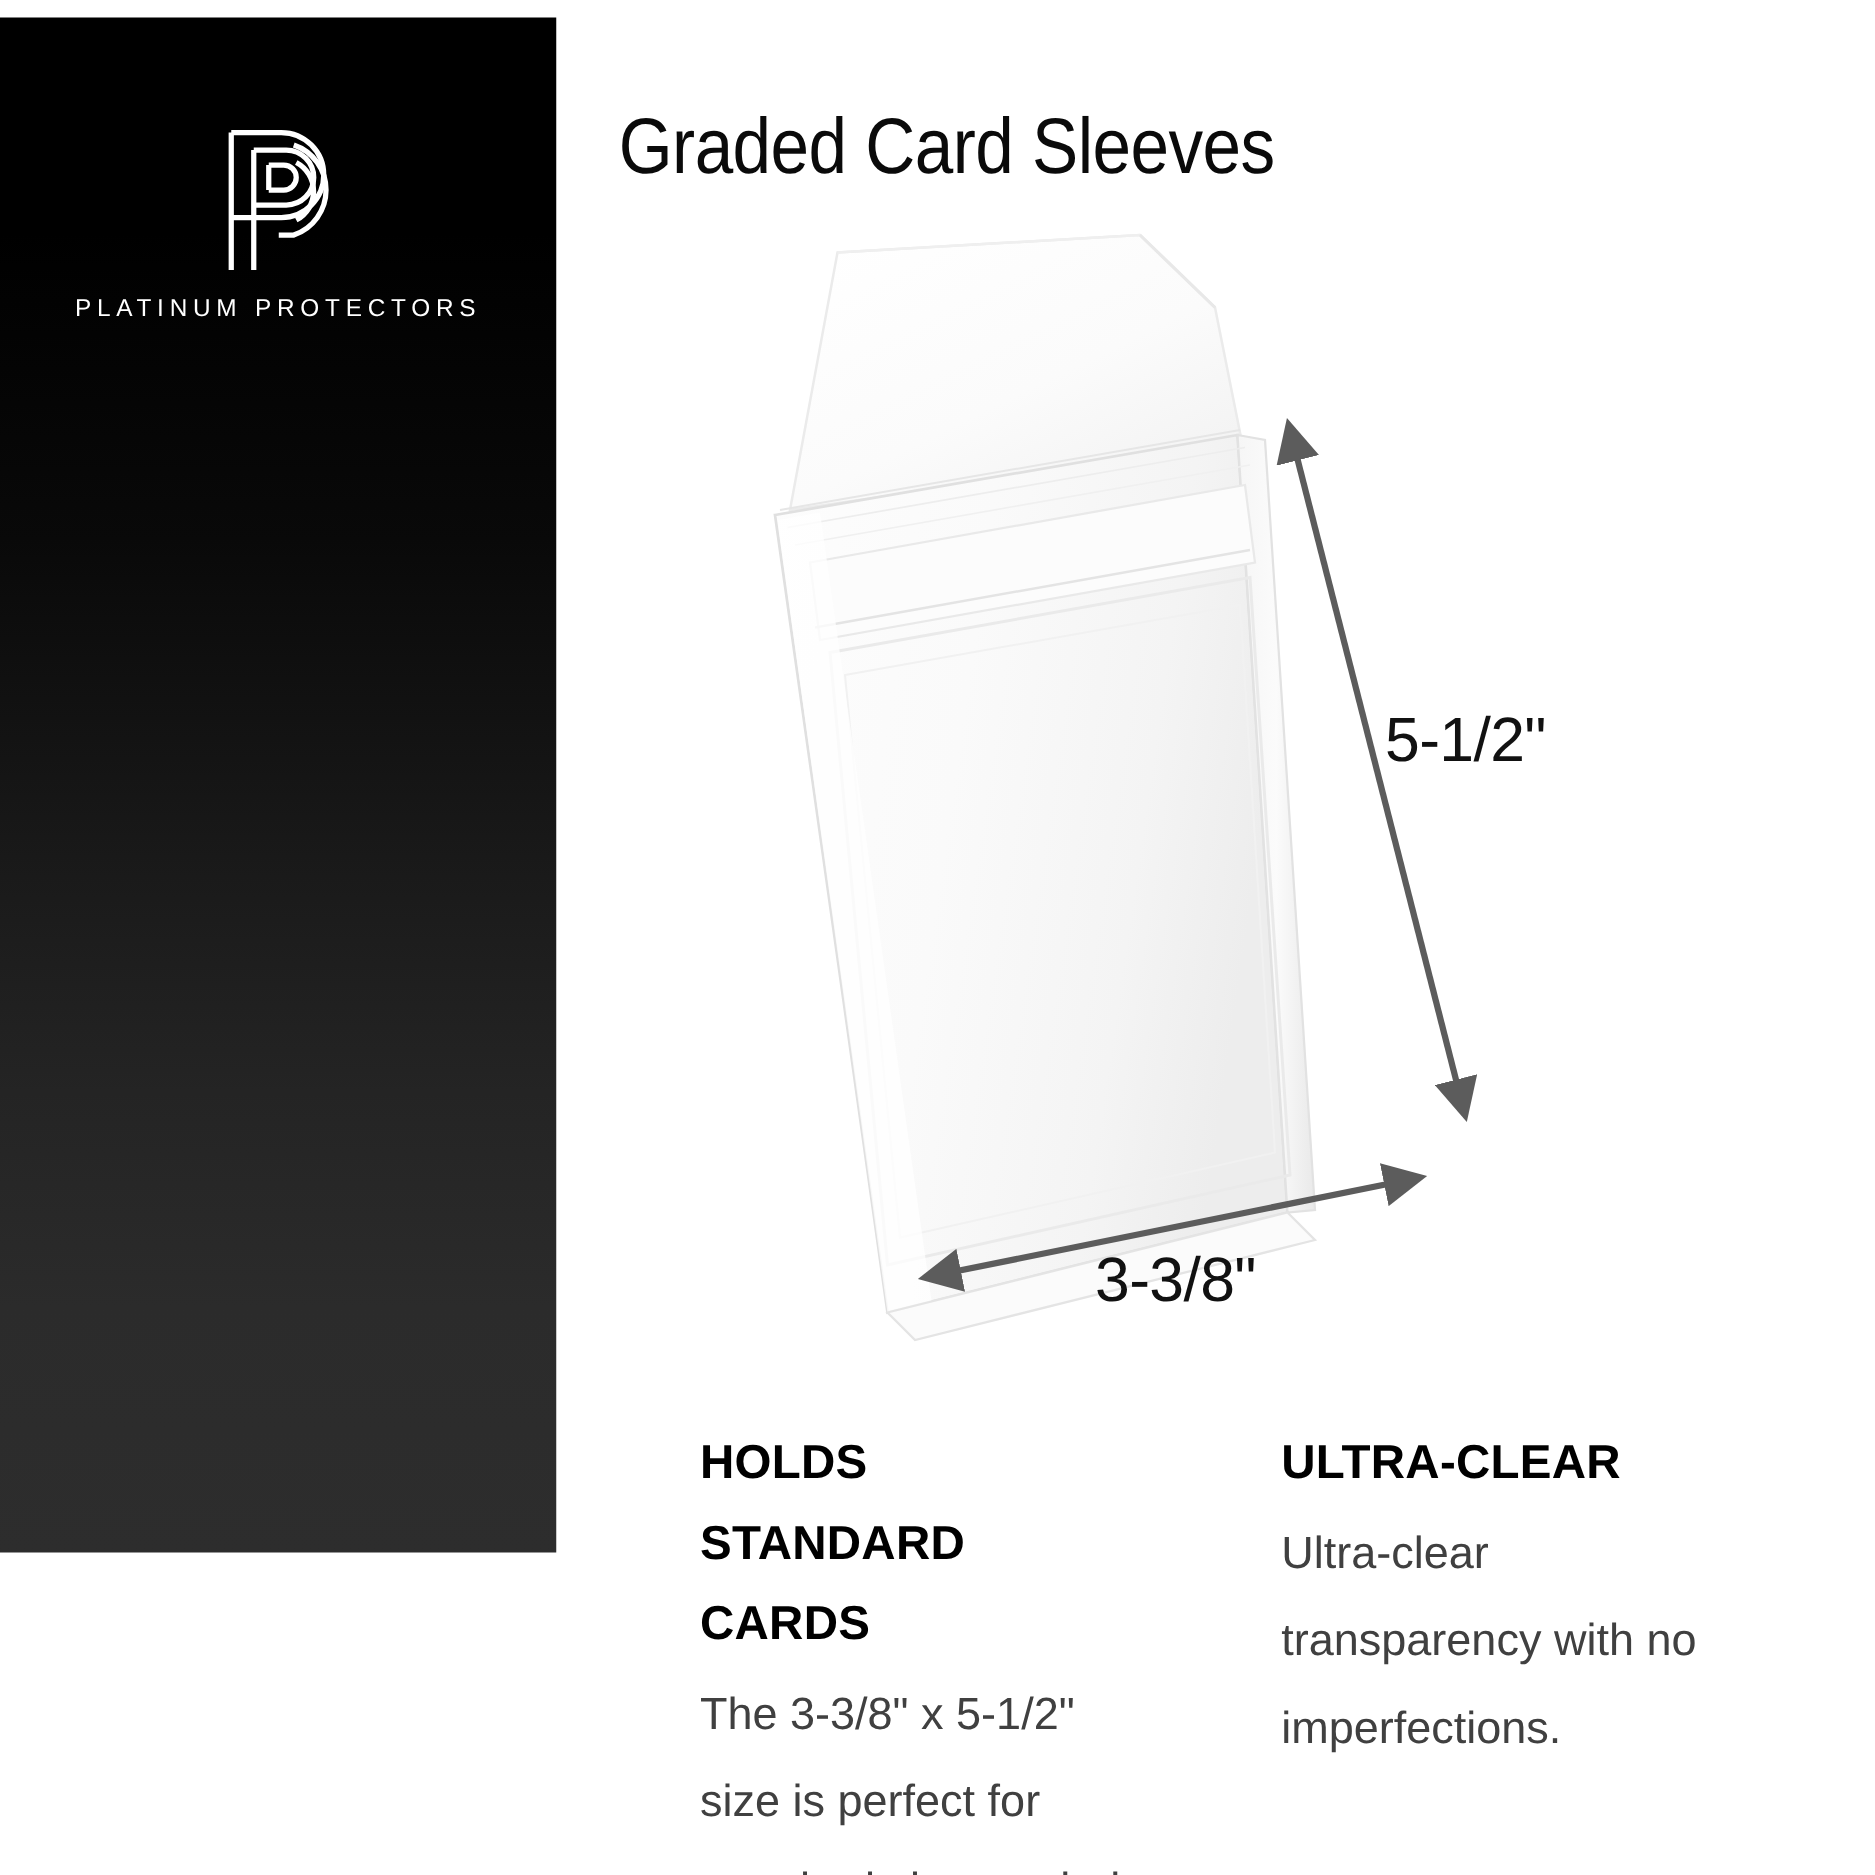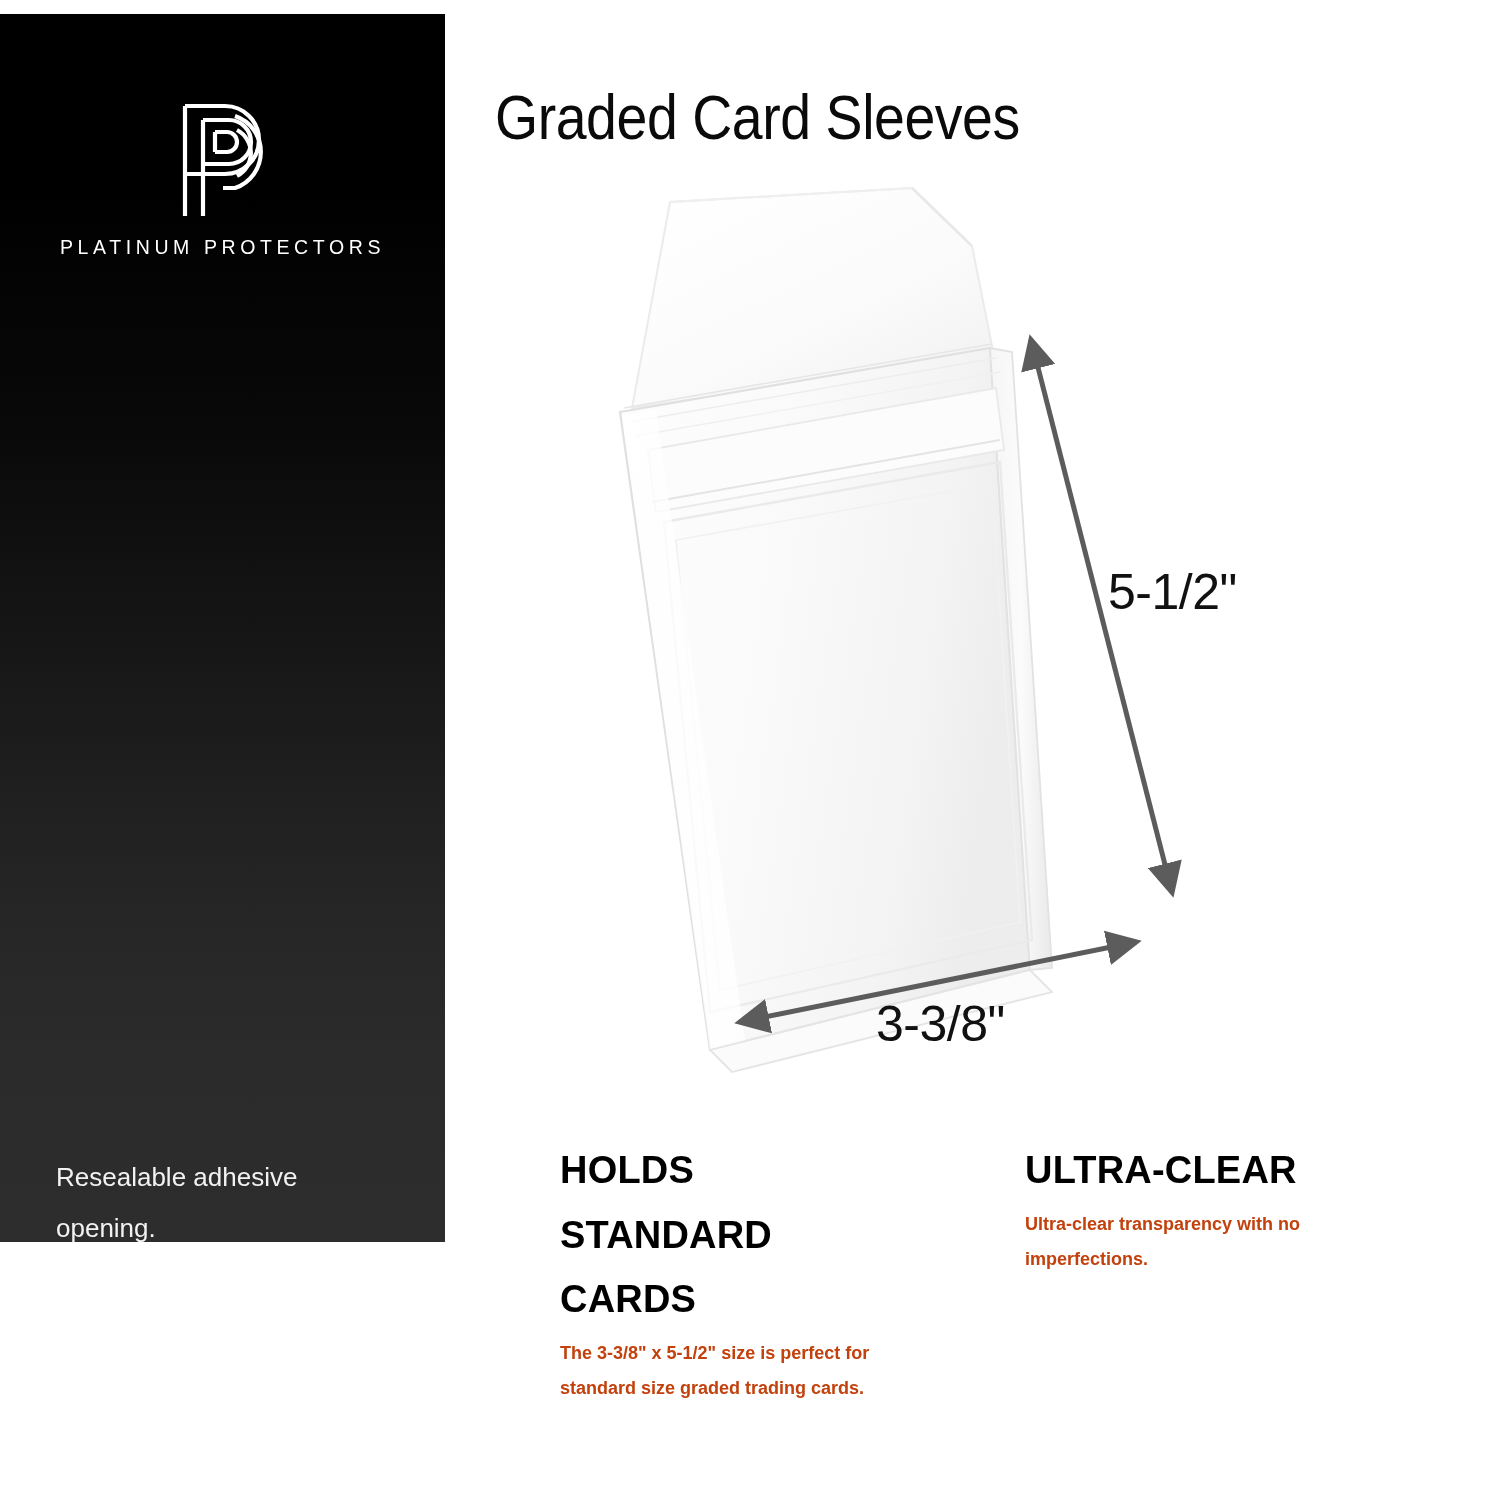--- a/index.html
+++ b/index.html
@@ -128,23 +128,23 @@
 
   .feat-title-dark {
     color: #000000;
     font-size: 38px;
     font-weight: bold;
     letter-spacing: 0.2px;
     line-height: 1.70;
     margin: 0 0 4px 0;
   }
   .feat-body-dark {
-    color: #c2410c;
-    font-size: 18px;
-    font-weight: 700;
+    color: #404040;
+    font-size: 36px;
+    font-weight: 400;
     line-height: 1.95;
     margin: 0;
   }
 </style>
 </head>
 <body>
 
 <div id="page">
 
   <div id="brand-panel">
@@ -164,21 +164,20 @@
 
           <path d="M72 20 A38 38 0 0 1 72 92 L60 92"></path>
           <path d="M74 34 A26 26 0 0 1 74 80"></path>
         </g>
       </svg>
     </div>
 
     <div id="brand-wordmark">PLATINUM PROTECTORS</div>
 
     <div id="feature-premium">
-      <p class="feat-body-light">Resealable adhesive opening.</p>
     </div>
   </div>
 
   <div id="page-title">Graded Card Sleeves</div>
 
   <div id="product-photo">
     <svg viewBox="0 0 640 930" xmlns="http://www.w3.org/2000/svg">
       <defs>
         <linearGradient id="bodyGrad" x1="0" y1="0" x2="1" y2="0.25">
           <stop offset="0%" stop-color="#fdfdfd"></stop>

